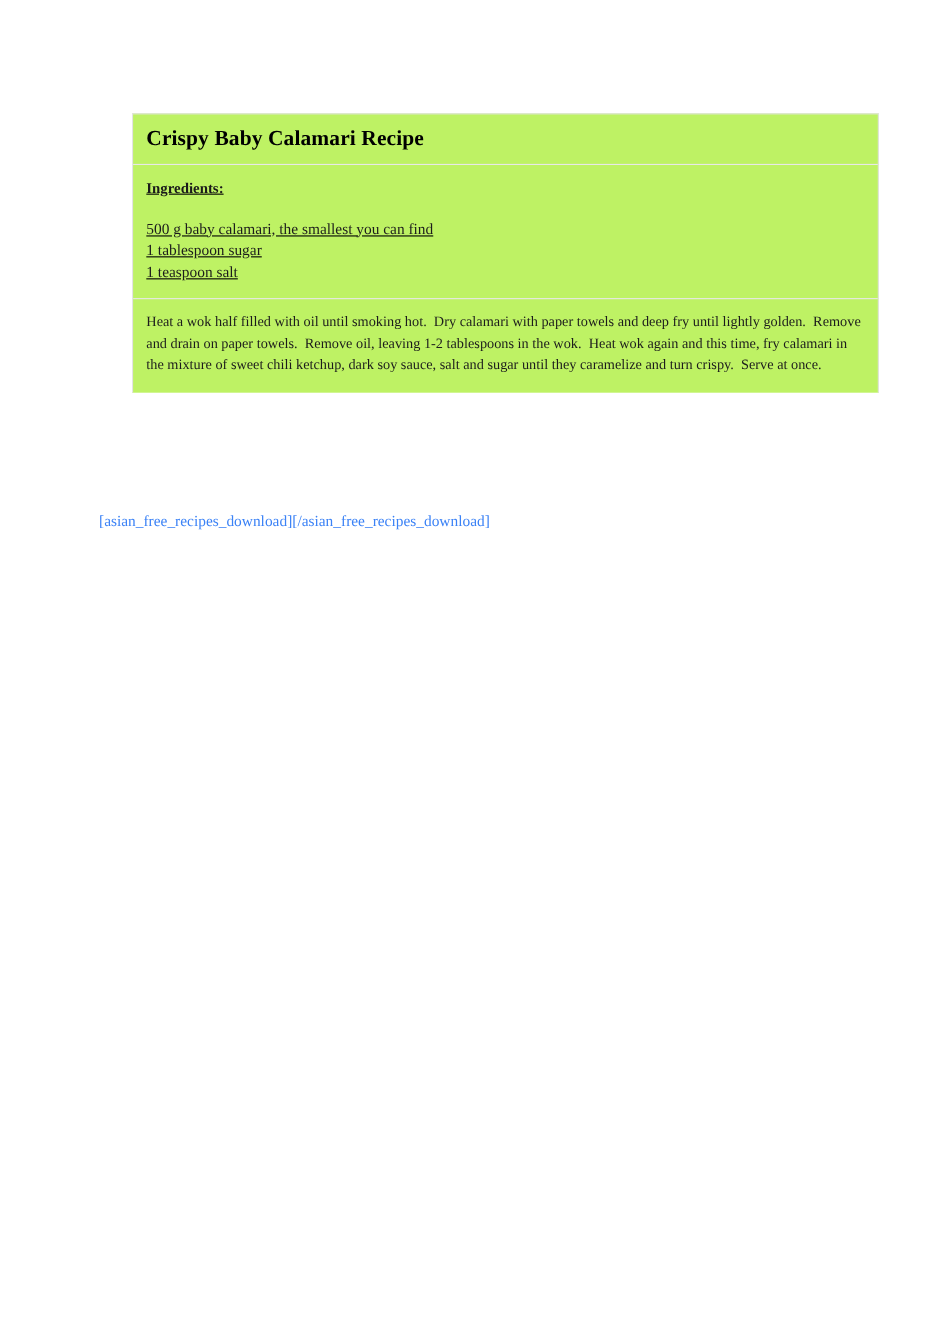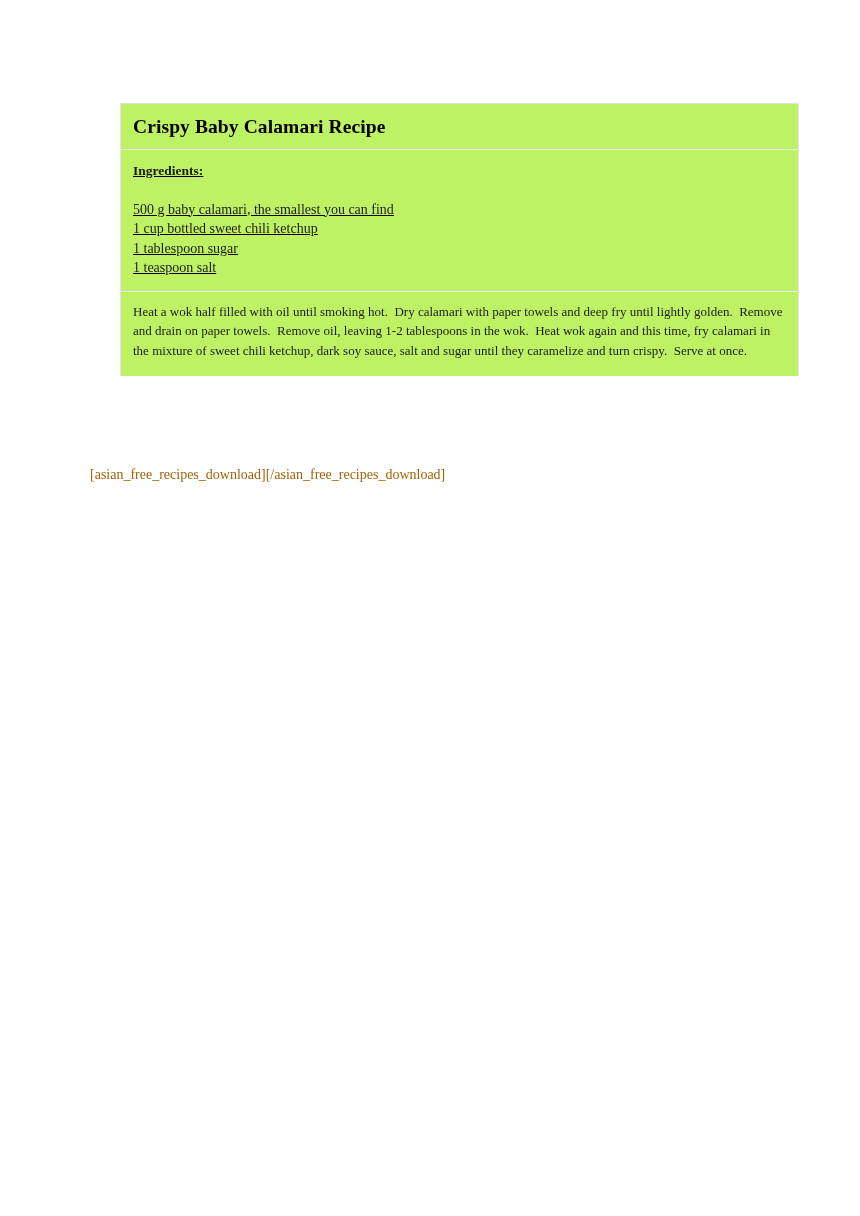--- a/index.html
+++ b/index.html
@@ -101,39 +101,38 @@
     white-space: pre-wrap;
   }
 
   
   .shortcode-footer {
     position: absolute;
     left: 90px;
     top: 465px;
     font-size: 14px;
     line-height: 19px;
-    color: #a16207;
+    color: #3b82f6;
     white-space: nowrap;
   }
 </style>
 </head>
 <body>
 
 <div class="recipe-card">
 
   <div class="card-section title-row">
     <h1 class="recipe-title">Crispy Baby Calamari Recipe</h1>
   </div>
 
   <div class="card-section section-divider ingredients-row">
     <div class="block-heading">Ingredients:</div>
     <div class="ingredients-spacer"></div>
     <ul class="ingredients-list">
       <li>500 g baby calamari, the smallest you can find</li>
-      <li>1 cup bottled sweet chili ketchup</li>
       <li>1 tablespoon sugar</li>
       <li>1 teaspoon salt</li>
     </ul>
   </div>
 
   <div class="card-section section-divider method-row">
     <p class="method-text">Heat a wok half filled with oil until smoking hot.  Dry calamari with paper towels and deep fry until lightly golden.  Remove and drain on paper towels.  Remove oil, leaving 1-2 tablespoons in the wok.  Heat wok again and this time, fry calamari in the mixture of sweet chili ketchup, dark soy sauce, salt and sugar until they caramelize and turn crispy.  Serve at once.</p>
   </div>
 
 </div>

